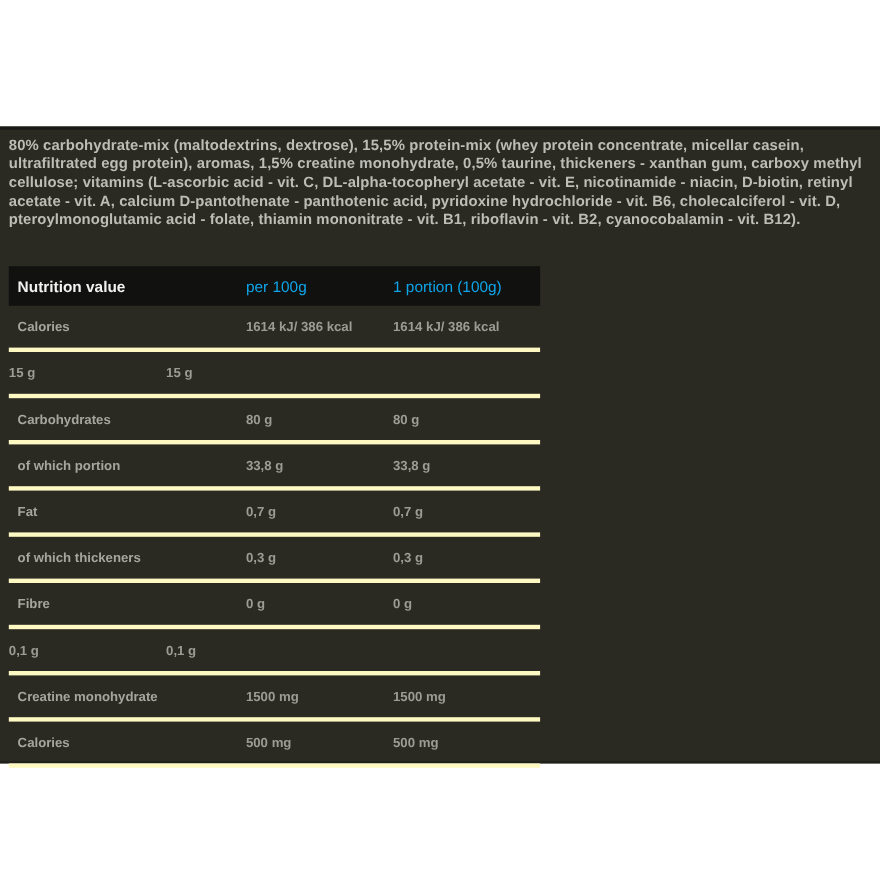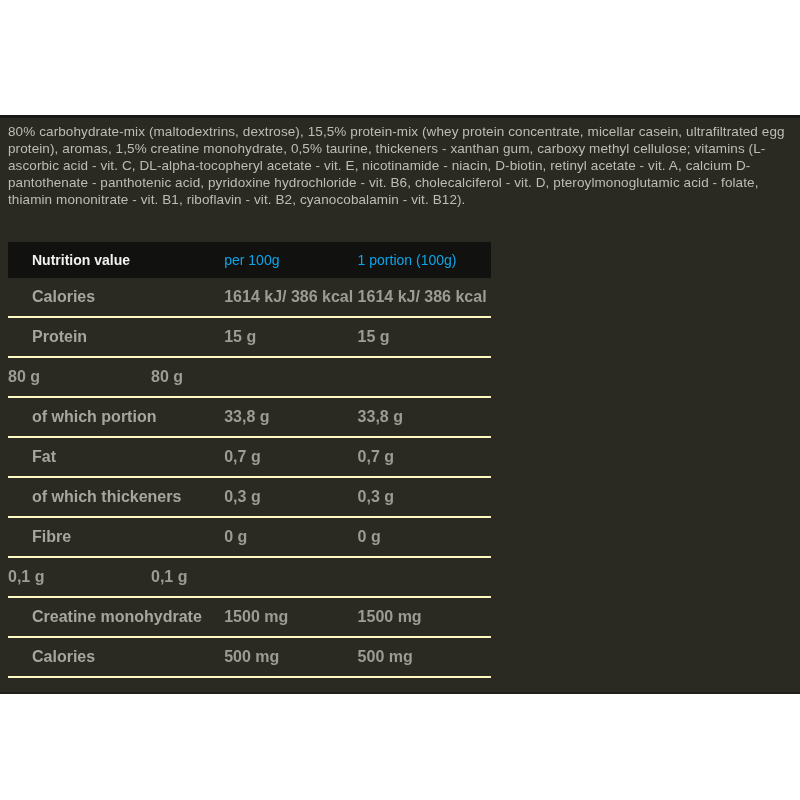--- a/index.html
+++ b/index.html
@@ -27,45 +27,46 @@
     background: #2a2a23;
     border-top: 3px solid #191917;
     border-bottom: 2px solid #20201b;
   }
   .ingredients {
     margin: 5px 8px 0 8px;
     color: #bdbdb7;
     font-size: 13.5px;
     line-height: 17px;
     letter-spacing: 0.1px;
+    font-weight: bold;
   }
   .ntable {
     margin: 34px 0 0 8px;
     width: 483px;
   }
   .thead {
     display: flex;
     align-items: center;
     height: 36px;
     background: #111110;
     color: #f2f2f0;
     font-weight: bold;
     font-size: 14px;
   }
   .trow {
     display: flex;
     align-items: center;
     height: 38px;
-    border-bottom: 2px solid #fef9c3;
-    font-size: 16px;
+    border-bottom: 4px solid #fef9c3;
+    font-size: 12px;
   }
   .cell-label {
     width: 230px;
     box-sizing: border-box;
-    padding-left: 24px;
+    padding-left: 8px;
     font-weight: bold;
     color: #a6a69e;
   }
   .cell-value {
     width: 143px;
     box-sizing: border-box;
     font-weight: 600;
     color: #9c9c94;
   }
   .thead .cell-label { color: #f2f2f0; font-weight: bold; }
@@ -85,25 +86,25 @@
         <div class="cell-value">per 100g</div>
         <div class="cell-value">1 portion (100g)</div>
       </div>
       <div id="tbody">
           <div class="trow">
             <div class="cell-label">Calories</div>
             <div class="cell-value">1614 kJ/ 386 kcal</div>
             <div class="cell-value">1614 kJ/ 386 kcal</div>
           </div>
           <div class="trow">
-            <div class="cell-label">Protein</div>
             <div class="cell-value">15 g</div>
             <div class="cell-value">15 g</div>
           </div>
           <div class="trow">
+            <div class="cell-label">Carbohydrates</div>
             <div class="cell-value">80 g</div>
             <div class="cell-value">80 g</div>
           </div>
           <div class="trow">
             <div class="cell-label">of which portion</div>
             <div class="cell-value">33,8 g</div>
             <div class="cell-value">33,8 g</div>
           </div>
           <div class="trow">
             <div class="cell-label">Fat</div>

